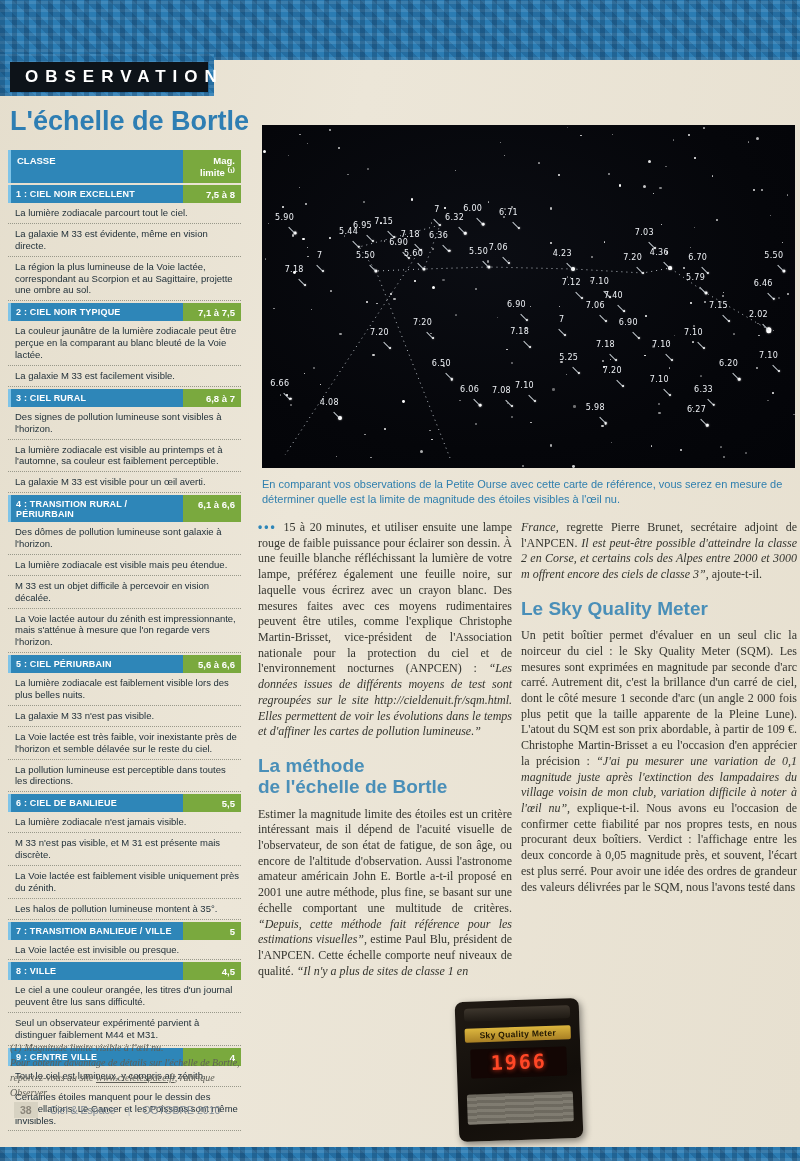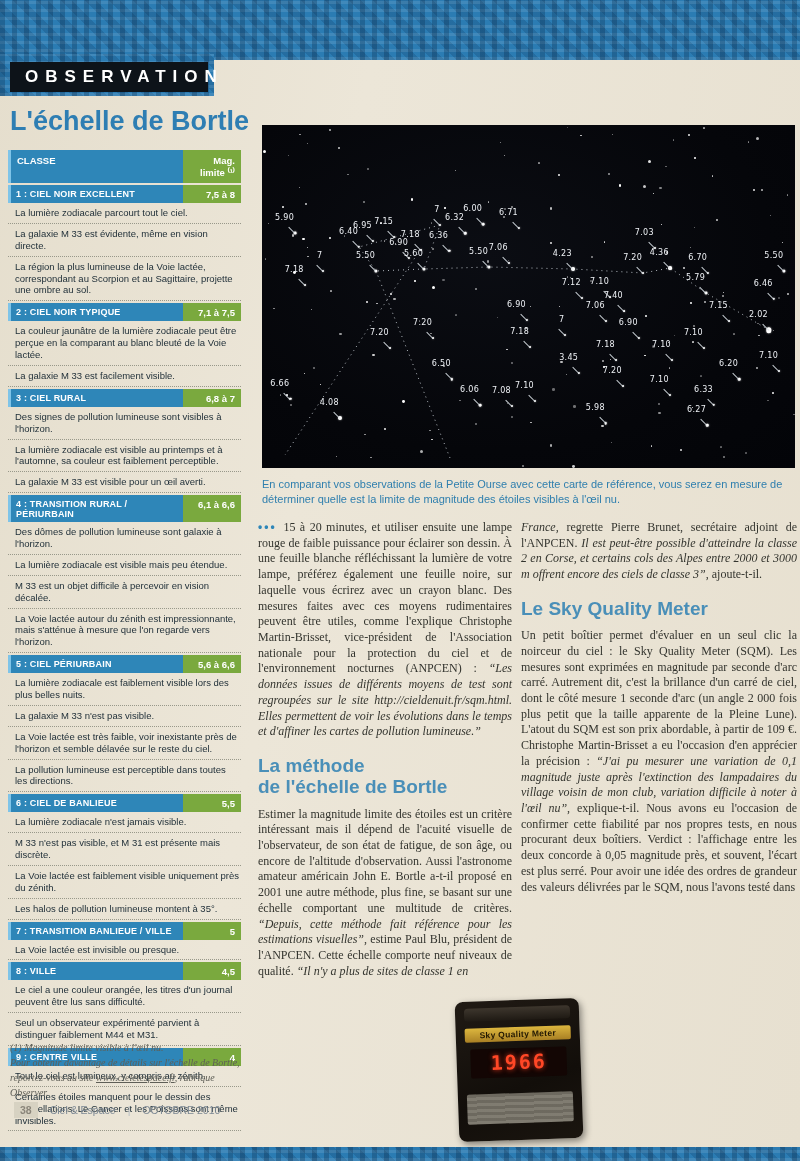--- a/index.html
+++ b/index.html
@@ -354,21 +354,21 @@
       <div class="star-tick" style="left: 8%; top: 46.6%;"></div>
       <div class="star-label" style="left: 8%; top: 46.6%;">7.18</div>
       <div class="star-dot" style="left: 5.3%; top: 79.9%; width: 2.3px; height: 2.3px;"></div>
       <div class="star-tick" style="left: 5.3%; top: 79.9%;"></div>
       <div class="star-label" style="left: 5.3%; top: 79.9%;">6.66</div>
       <div class="star-dot" style="left: 14.6%; top: 85.4%; width: 4px; height: 4px;"></div>
       <div class="star-tick" style="left: 14.6%; top: 85.4%;"></div>
       <div class="star-label" style="left: 14.6%; top: 85.4%;">4.08</div>
       <div class="star-dot" style="left: 18.2%; top: 35.6%; width: 2.4px; height: 2.4px;"></div>
       <div class="star-tick" style="left: 18.2%; top: 35.6%;"></div>
-      <div class="star-label" style="left: 18.2%; top: 35.6%;">6.40</div>
+      <div class="star-label" style="left: 18.2%; top: 35.6%;">5.44</div>
       <div class="star-dot" style="left: 20.8%; top: 33.8%; width: 2.1px; height: 2.1px;"></div>
       <div class="star-tick" style="left: 20.8%; top: 33.8%;"></div>
       <div class="star-label" style="left: 20.8%; top: 33.8%;">6.95</div>
       <div class="star-dot" style="left: 24.8%; top: 32.7%; width: 1.9px; height: 1.9px;"></div>
       <div class="star-tick" style="left: 24.8%; top: 32.7%;"></div>
       <div class="star-label" style="left: 24.8%; top: 32.7%;">7.15</div>
       <div class="star-dot" style="left: 29.8%; top: 36.4%; width: 1.9px; height: 1.9px;"></div>
       <div class="star-tick" style="left: 29.8%; top: 36.4%;"></div>
       <div class="star-label" style="left: 29.8%; top: 36.4%;">7.18</div>
       <div class="star-dot" style="left: 27.6%; top: 38.8%; width: 2.1px; height: 2.1px;"></div>
@@ -465,21 +465,21 @@
       <div class="star-tick" style="left: 82.9%; top: 65%;"></div>
       <div class="star-label" style="left: 82.9%; top: 65%;">7.10</div>
       <div class="star-dot" style="left: 76.9%; top: 68.5%; width: 2px; height: 2px;"></div>
       <div class="star-tick" style="left: 76.9%; top: 68.5%;"></div>
       <div class="star-label" style="left: 76.9%; top: 68.5%;">7.10</div>
       <div class="star-dot" style="left: 66.4%; top: 68.5%; width: 1.9px; height: 1.9px;"></div>
       <div class="star-tick" style="left: 66.4%; top: 68.5%;"></div>
       <div class="star-label" style="left: 66.4%; top: 68.5%;">7.18</div>
       <div class="star-dot" style="left: 59.5%; top: 72.3%; width: 2.1px; height: 2.1px;"></div>
       <div class="star-tick" style="left: 59.5%; top: 72.3%;"></div>
-      <div class="star-label" style="left: 59.5%; top: 72.3%;">3.45</div>
+      <div class="star-label" style="left: 59.5%; top: 72.3%;">5.25</div>
       <div class="star-dot" style="left: 67.7%; top: 76.1%; width: 1.9px; height: 1.9px;"></div>
       <div class="star-tick" style="left: 67.7%; top: 76.1%;"></div>
       <div class="star-label" style="left: 67.7%; top: 76.1%;">7.20</div>
       <div class="star-dot" style="left: 76.5%; top: 78.7%; width: 2px; height: 2px;"></div>
       <div class="star-tick" style="left: 76.5%; top: 78.7%;"></div>
       <div class="star-label" style="left: 76.5%; top: 78.7%;">7.10</div>
       <div class="star-dot" style="left: 84.8%; top: 81.6%; width: 2.5px; height: 2.5px;"></div>
       <div class="star-tick" style="left: 84.8%; top: 81.6%;"></div>
       <div class="star-label" style="left: 84.8%; top: 81.6%;">6.33</div>
       <div class="star-dot" style="left: 83.5%; top: 87.5%; width: 2.5px; height: 2.5px;"></div>

